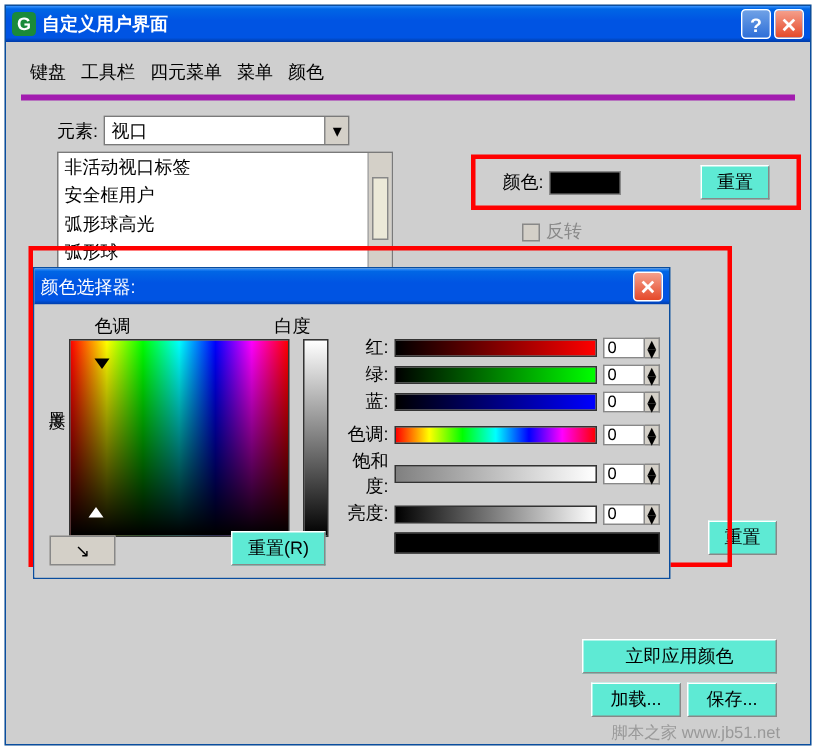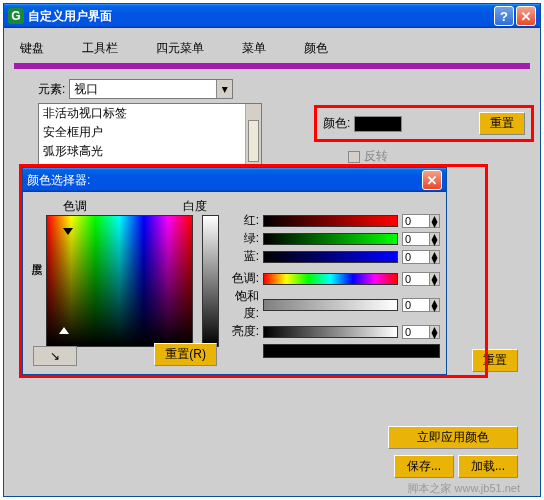--- a/index.html
+++ b/index.html
@@ -7,49 +7,49 @@
 .win{position:absolute;background:#ece9d8;border:1px solid #0a4d9e}
 .titlebar{height:24px;background:linear-gradient(to bottom,#3a95ff 0%,#0066e5 8%,#0054e3 40%,#0054e3 88%,#003ba6 100%);color:#fff;display:flex;align-items:center;padding:0 4px;font-weight:bold}
 .tb-icon{width:16px;height:16px;background:#1a8a3a;border-radius:3px;margin-right:4px;display:flex;align-items:center;justify-content:center;color:#fff;font-weight:bold}
 .tb-title{flex:1}
 .tb-btns{display:flex;gap:2px}
 .tb-btn{width:20px;height:20px;border:1px solid #fff;border-radius:3px;display:flex;align-items:center;justify-content:center;color:#fff;font-weight:bold;font-size:13px}
 .tb-help{background:linear-gradient(#6fa1e6,#2f6fd8)}
 .tb-close{background:linear-gradient(#f5a08c,#e5492a)}
 .main{left:3px;top:3px;width:538px;height:494px}
 .main-body{padding:6px 10px;background:#cfcfcf;height:calc(100% - 24px);display:flex;flex-direction:column}
-.tabs{display:flex;gap:30px;padding:4px 2px;border-bottom:6px solid #a21caf}
+.tabs{display:flex;gap:2px;padding:4px 2px;border-bottom:4px solid #a21caf}
 .tab{padding:2px 4px;color:#000}
 .content{flex:1;padding:10px 6px;position:relative}
 .row{display:flex;align-items:center;gap:4px;margin-bottom:4px}
 .lbl{color:#000}
 .combo{display:flex;border:1px solid #7a7a7a;height:20px;background:#fff}
 .combo input{border:0;padding:0 4px;width:146px;font-size:12px}
 .combo .arr{width:16px;background:#d4d0c8;border-left:1px solid #888;display:flex;align-items:center;justify-content:center}
 .listbox{width:224px;height:270px;background:#fff;border:1px solid #7a7a7a;overflow:hidden;position:relative}
 .listbox .item{padding:1px 4px;white-space:nowrap}
 .listbox .sel{background:#316ac5;color:#fff}
 .listbox .sb{position:absolute;right:0;top:0;bottom:0;width:16px;background:#d4d0c8;border-left:1px solid #aaa}
 .listbox .sb::before{content:"";position:absolute;top:16px;left:2px;right:2px;height:40px;background:#ece9d8;border:1px solid #888}
 .right-ctrl{position:absolute;left:300px;top:36px;width:220px}
 .swbox{display:flex;align-items:center;gap:4px;margin-bottom:6px}
 .swatch{width:48px;height:16px;background:#000;border:1px solid #888}
-.btn{background:#eab308;border:1px solid #888;border-top-color:#fff;border-left-color:#fff;padding:2px 10px;min-width:44px;text-align:center}
+.btn{background:#5eead4;border:1px solid #888;border-top-color:#fff;border-left-color:#fff;padding:2px 10px;min-width:44px;text-align:center}
 .spin{display:flex}
 .spin input{width:36px;border:1px solid #888;padding:0 2px;background:#d4d0c8;color:#666}
 .spin .arr{width:12px;background:#d4d0c8;border:1px solid #888;border-left:0;display:flex;flex-direction:column}
 .spin .a{flex:1;font-size:7px;text-align:center;line-height:8px}
 .ck{display:flex;align-items:center;gap:4px;color:#888}
 .ck .box{width:12px;height:12px;border:1px solid #888;background:#d4d0c8}
 .hl-red{border:3px solid #f00}
 .bottom-btns{position:absolute;right:12px;bottom:12px;display:flex;flex-direction:column;gap:6px;align-items:flex-end}
 .bottom-btns .btn{min-width:130px}
 .bottom-btns .btnrow{display:flex;gap:4px}
 .bottom-btns .btnrow .btn{min-width:60px}
-.picker{left:22px;top:167px;width:425px;height:208px;z-index:2}
+.picker{left:22px;top:178px;width:425px;height:208px;z-index:2}
 .picker-hl{position:absolute;left:19px;top:164px;width:469px;height:214px;border:3px solid #f00;z-index:1;pointer-events:none}
 .picker .titlebar{font-weight:normal}
 .picker-body{height:calc(100% - 24px);background:#cfcfcf;padding:6px;display:flex;gap:6px}
 .hue-area{position:relative;width:190px}
 .hue-lbls{display:flex;color:#000;font-size:12px;padding:0 4px}
 .hue-lbls span:nth-child(1){flex:1;text-align:left;padding-left:30px}
 .hue-lbls span:nth-child(2){width:40px;text-align:center}
 .hue-row{display:flex;align-items:flex-start;gap:2px}
 .black-lbl{writing-mode:vertical-lr;text-orientation:upright;font-size:11px;padding-top:40px}
 .hue-box{width:152px;height:132px;background:linear-gradient(to bottom,rgba(0,0,0,0),#000),linear-gradient(to right,#f00,#ff0,#0f0,#0ff,#00f,#f0f,#f00);border:1px solid #333;position:relative}
@@ -112,39 +112,39 @@
         <div class="item">弧形球高光</div>
         <div class="item">弧形球</div>
         <div class="item">十字线光标</div>
         <div class="item sel">视口背景</div>
         <div style="height:180px"></div>
 
         <div class="sb"></div>
       </div>
 
       <div class="right-ctrl">
-        <div class="swbox hl-red" style="padding:4px 6px">
+        <div class="swbox hl-red" style="padding:4px 18px">
           <span class="lbl">颜色:</span>
           <div class="swatch"></div>
           <div style="flex:1"></div>
           <div class="btn">重置</div>
         </div>
         <div class="ck" style="margin-left:34px">
           <div class="box"></div>
           <span>反转</span>
         </div>
       </div>
 
       <div class="btn reset2">重置</div>
 
       <div class="bottom-btns">
         <div class="btn">立即应用颜色</div>
         <div class="btnrow">
+          <div class="btn">加载...</div>
           <div class="btn">保存...</div>
-          <div class="btn">加载...</div>
         </div>
       </div>
     </div>
   </div>
 </div>
 
 <div class="picker-hl"></div>
 
 <div class="win picker">
   <div class="titlebar">

